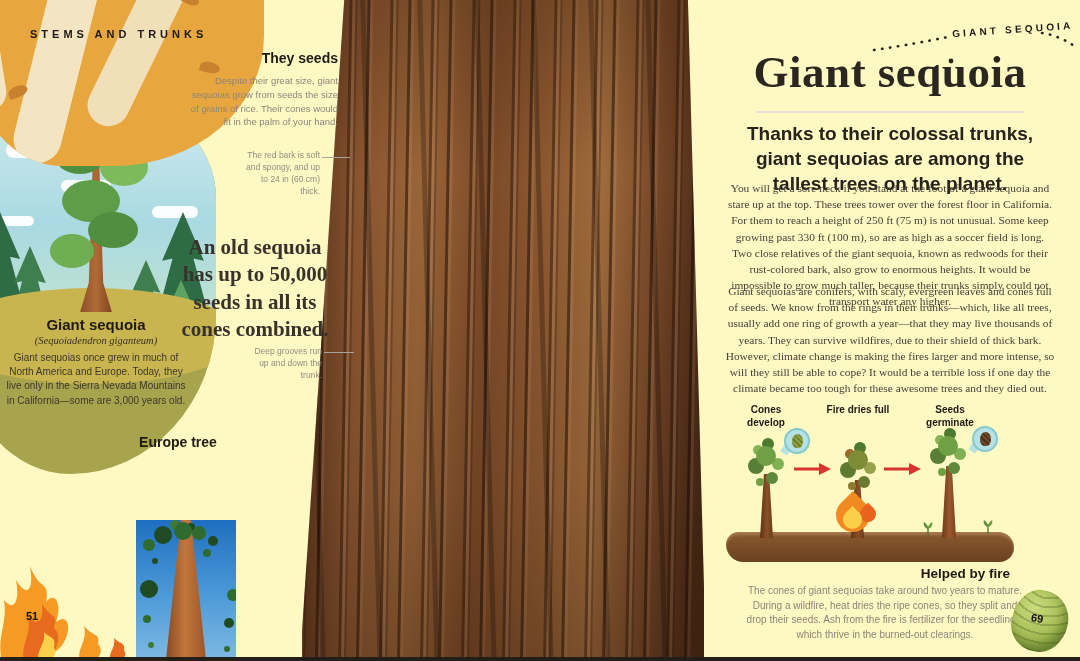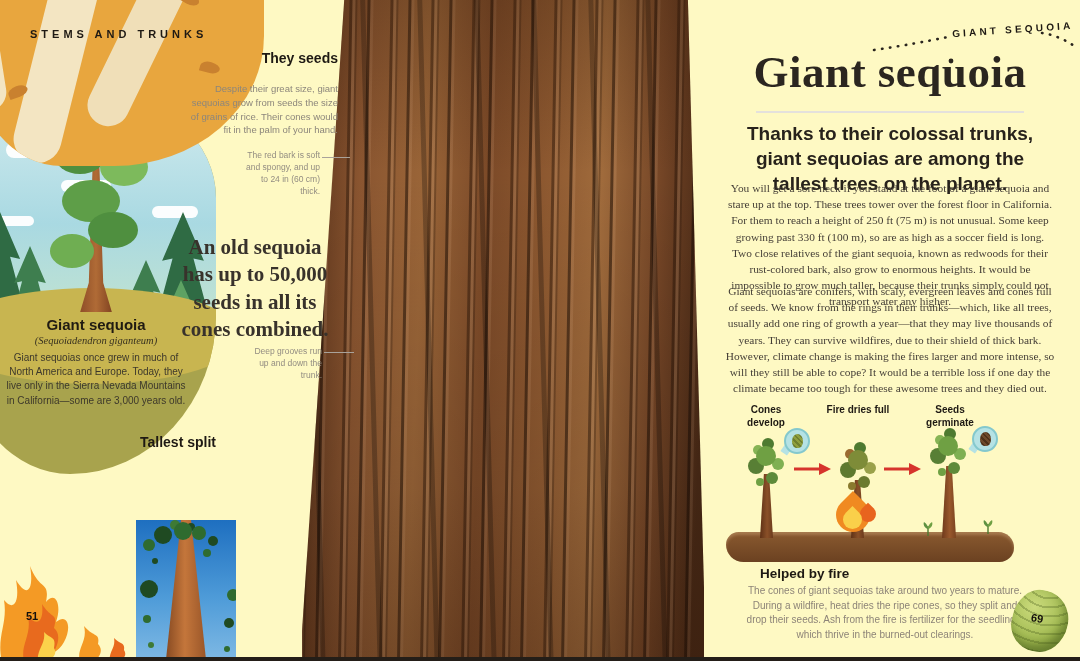--- a/index.html
+++ b/index.html
@@ -70,21 +70,21 @@
   .soil{position:absolute;left:6px;top:128px;width:288px;height:30px;border-radius:16px 20px 18px 22px;
         background:linear-gradient(180deg,#8A5A30,#6B4121);box-shadow:inset 0 3px 3px rgba(255,220,170,.25);}
   .dtrunk{position:absolute;clip-path:polygon(30% 0,70% 0,100% 100%,0 100%);
           background:linear-gradient(90deg,#5E3116,#8A5028 55%,#6B3A1C);}
   .dfol{position:absolute;width:20px;height:20px;border-radius:50%;}
   .drop{position:absolute;border-radius:0 50% 50% 50%;transform:rotate(45deg);}
   .bubble{position:absolute;width:22px;height:22px;border-radius:50%;background:#B5E2E4;
           border:2px solid #84C8CD;}
   .bubble-tail{position:absolute;width:8px;height:8px;background:#B5E2E4;transform:rotate(35deg);}
   .cone-sm{position:absolute;width:11px;height:14px;border-radius:50% 50% 45% 45%;}
-  .helped-title{left:760px;top:566px;width:250px;text-align:left;font-size:13.5px;font-weight:700;
+  .helped-title{left:760px;top:566px;width:250px;text-align:right;font-size:13.5px;font-weight:700;
                 color:#1E1913;z-index:4;}
   .helped-body{left:745px;top:584px;width:280px;text-align:center;font-size:10px;line-height:1.45;
                color:#8D8478;z-index:4;}
   .cone-big{left:1012px;top:590px;width:56px;height:62px;z-index:4;transform:rotate(12deg);
     border-radius:48% 52% 50% 50% / 55% 50% 55% 45%;
     background:
       repeating-radial-gradient(circle at 50% -30%,rgba(70,90,25,0) 0 7px,rgba(70,90,25,.30) 7px 9px),
       radial-gradient(circle at 35% 30%,#CBDB7C,#9FB84F 62%,#7E9A3C);
     box-shadow:inset -5px -7px 10px rgba(55,75,18,.45);}
   .bottom-edge{left:0;bottom:0;width:100%;height:4px;background:#241E18;z-index:7;}
@@ -126,33 +126,33 @@
     <div class="sfol" style="left:96px;top:86px;width:58px;height:42px;background:#5E9E48;"></div>
     <div class="sfol" style="left:122px;top:118px;width:50px;height:36px;background:#4F8F3F;"></div>
     <div class="sfol" style="left:84px;top:140px;width:44px;height:34px;background:#6FAE52;"></div>
     <div class="cap-title">Giant sequoia</div>
     <div class="cap-latin">(Sequoiadendron giganteum)</div>
     <div class="cap-body">Giant sequoias once grew in much of North America and Europe. Today, they live only in the Sierra Nevada Mountains in California—some are 3,000 years old.</div>
   </div>
 
   <div class="abs small-seeds">
     <div class="blk-title">They seeds</div>
-    <div class="gray" style="margin-top:16px;">Despite their great size, giant sequoias grow from seeds the size of grains of rice. Their cones would fit in the palm of your hand.</div>
+    <div class="gray" style="margin-top:8px;">Despite their great size, giant sequoias grow from seeds the size of grains of rice. Their cones would fit in the palm of your hand.</div>
   </div>
 
   <div class="abs anno" style="left:240px;top:150px;width:80px;">The red bark is soft and spongy, and up to 24 in (60 cm) thick.</div>
   <div class="abs anno-line" style="left:322px;top:157px;width:28px;"></div>
 
   <div class="abs quote">An old sequoia has up to 50,000 seeds in all its cones combined.</div>
 
   <div class="abs anno" style="left:250px;top:346px;width:72px;">Deep grooves run up and down the trunk.</div>
   <div class="abs anno-line" style="left:324px;top:352px;width:30px;"></div>
 
   <div class="abs tallest">
-    <div class="blk-title">Tallest split</div>
+    <div class="blk-title">Europe tree</div>
   </div>
 
   <div class="abs photo">
     <div class="ptrunk"></div>
     <div class="pfol" style="left:38px;top:2px;background:#2F6B2F;
          box-shadow:-20px 4px 0 0 #1F4A22,16px 2px 0 -2px #2F6B2F,-34px 14px 0 -3px #2F6B2F,30px 10px 0 -4px #1F4A22,-8px -6px 0 -4px #3E7A35,8px -4px 0 -5px #1F4A22,24px 22px 0 -5px #2F6B2F,-28px 30px 0 -6px #1F4A22;"></div>
     <div class="pfol" style="left:4px;top:60px;background:#1F4A22;
          box-shadow:84px 6px 0 -3px #2F6B2F,-2px 30px 0 -5px #2F6B2F,80px 34px 0 -4px #1F4A22,2px 56px 0 -6px #3E7A35,78px 60px 0 -6px #2F6B2F;"></div>
   </div>
 

